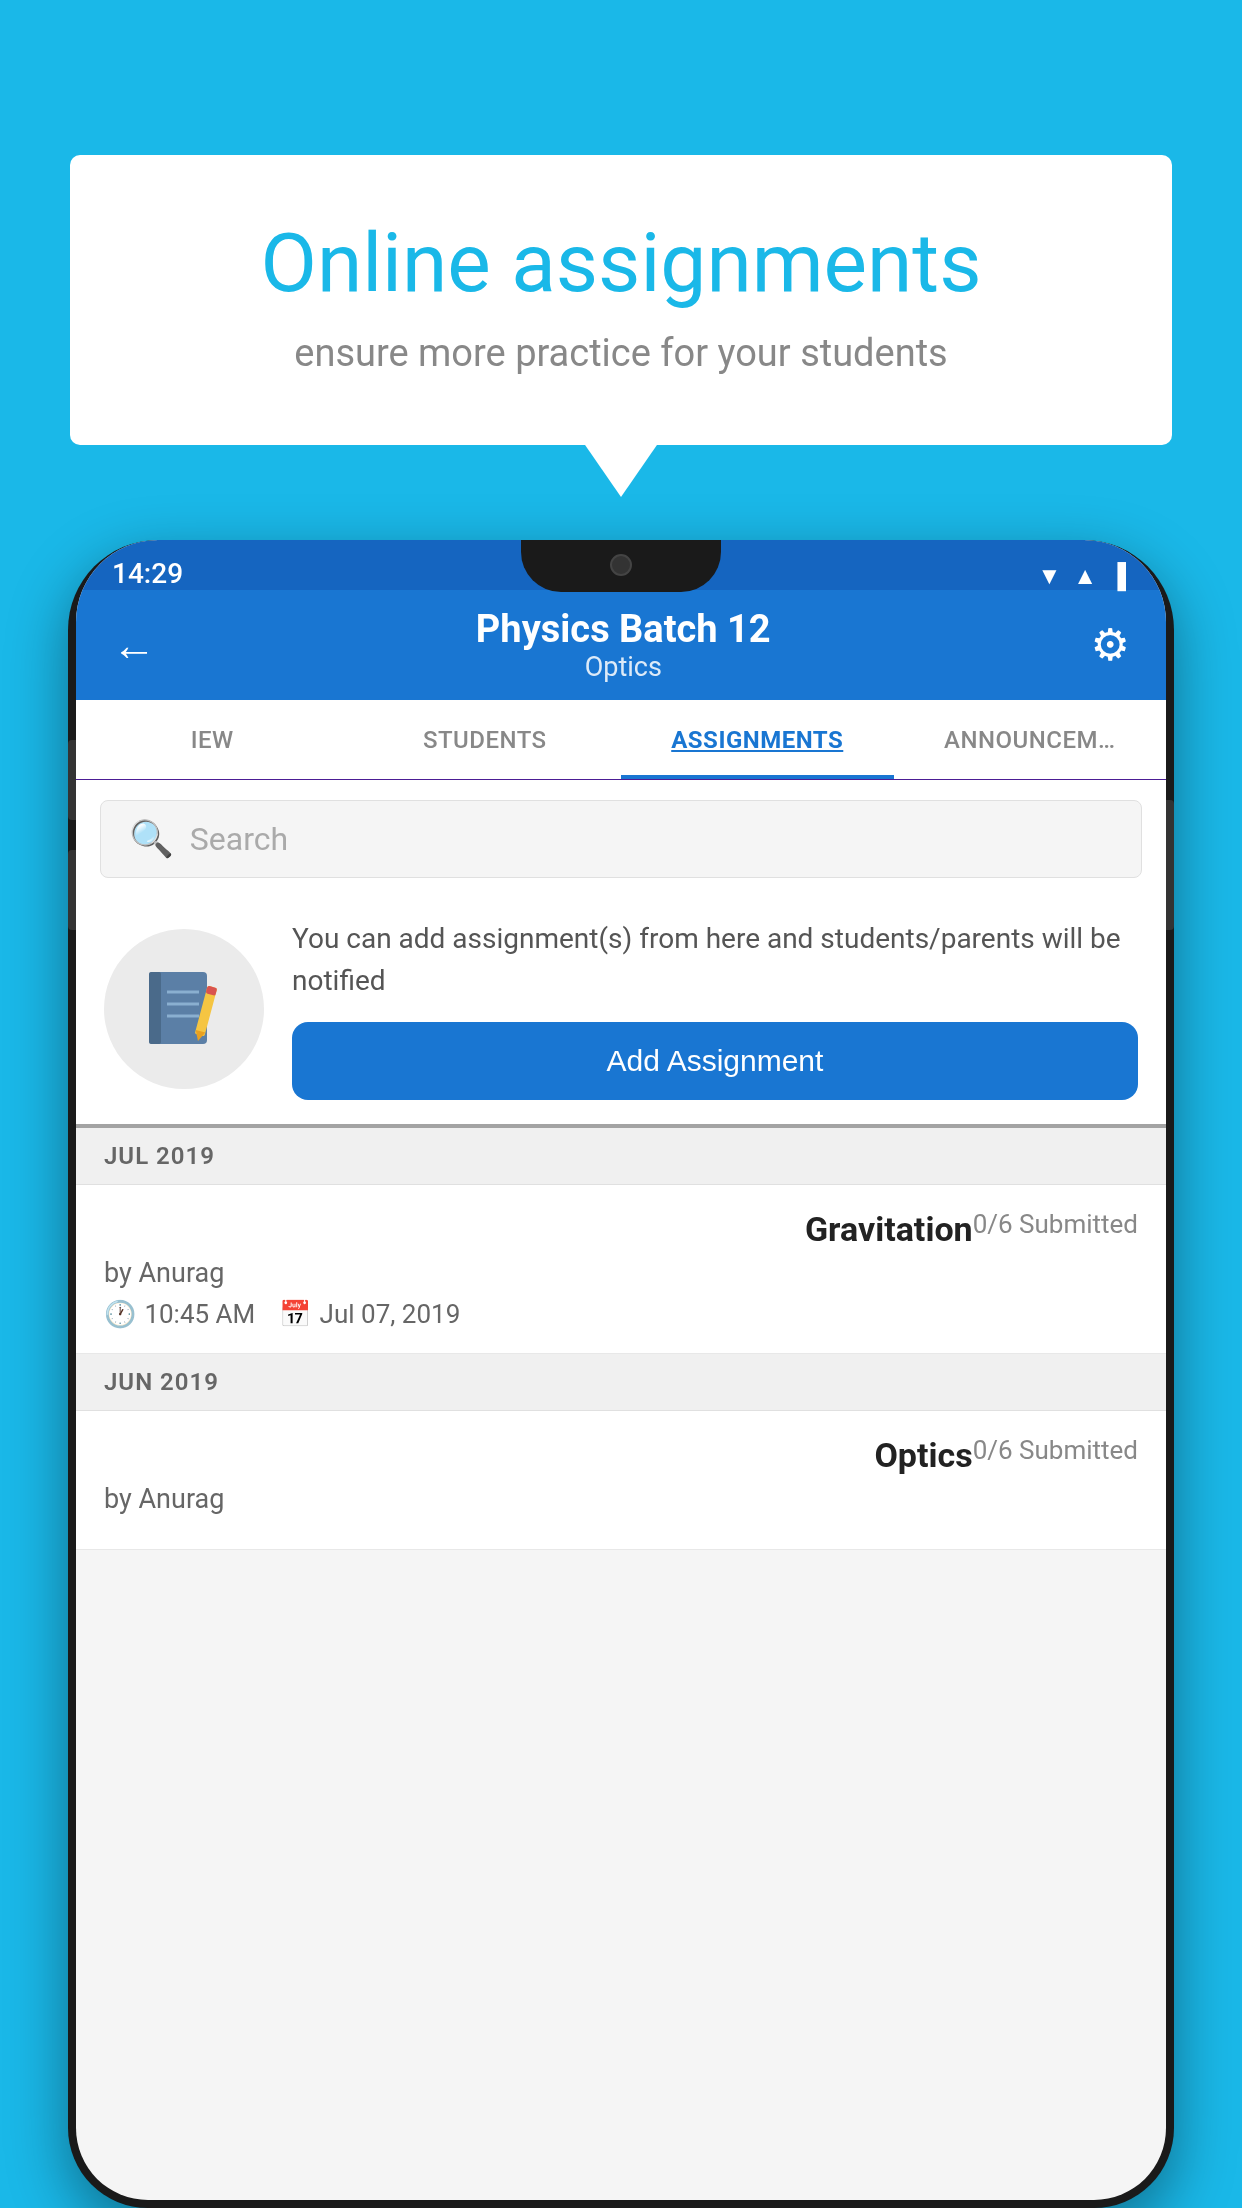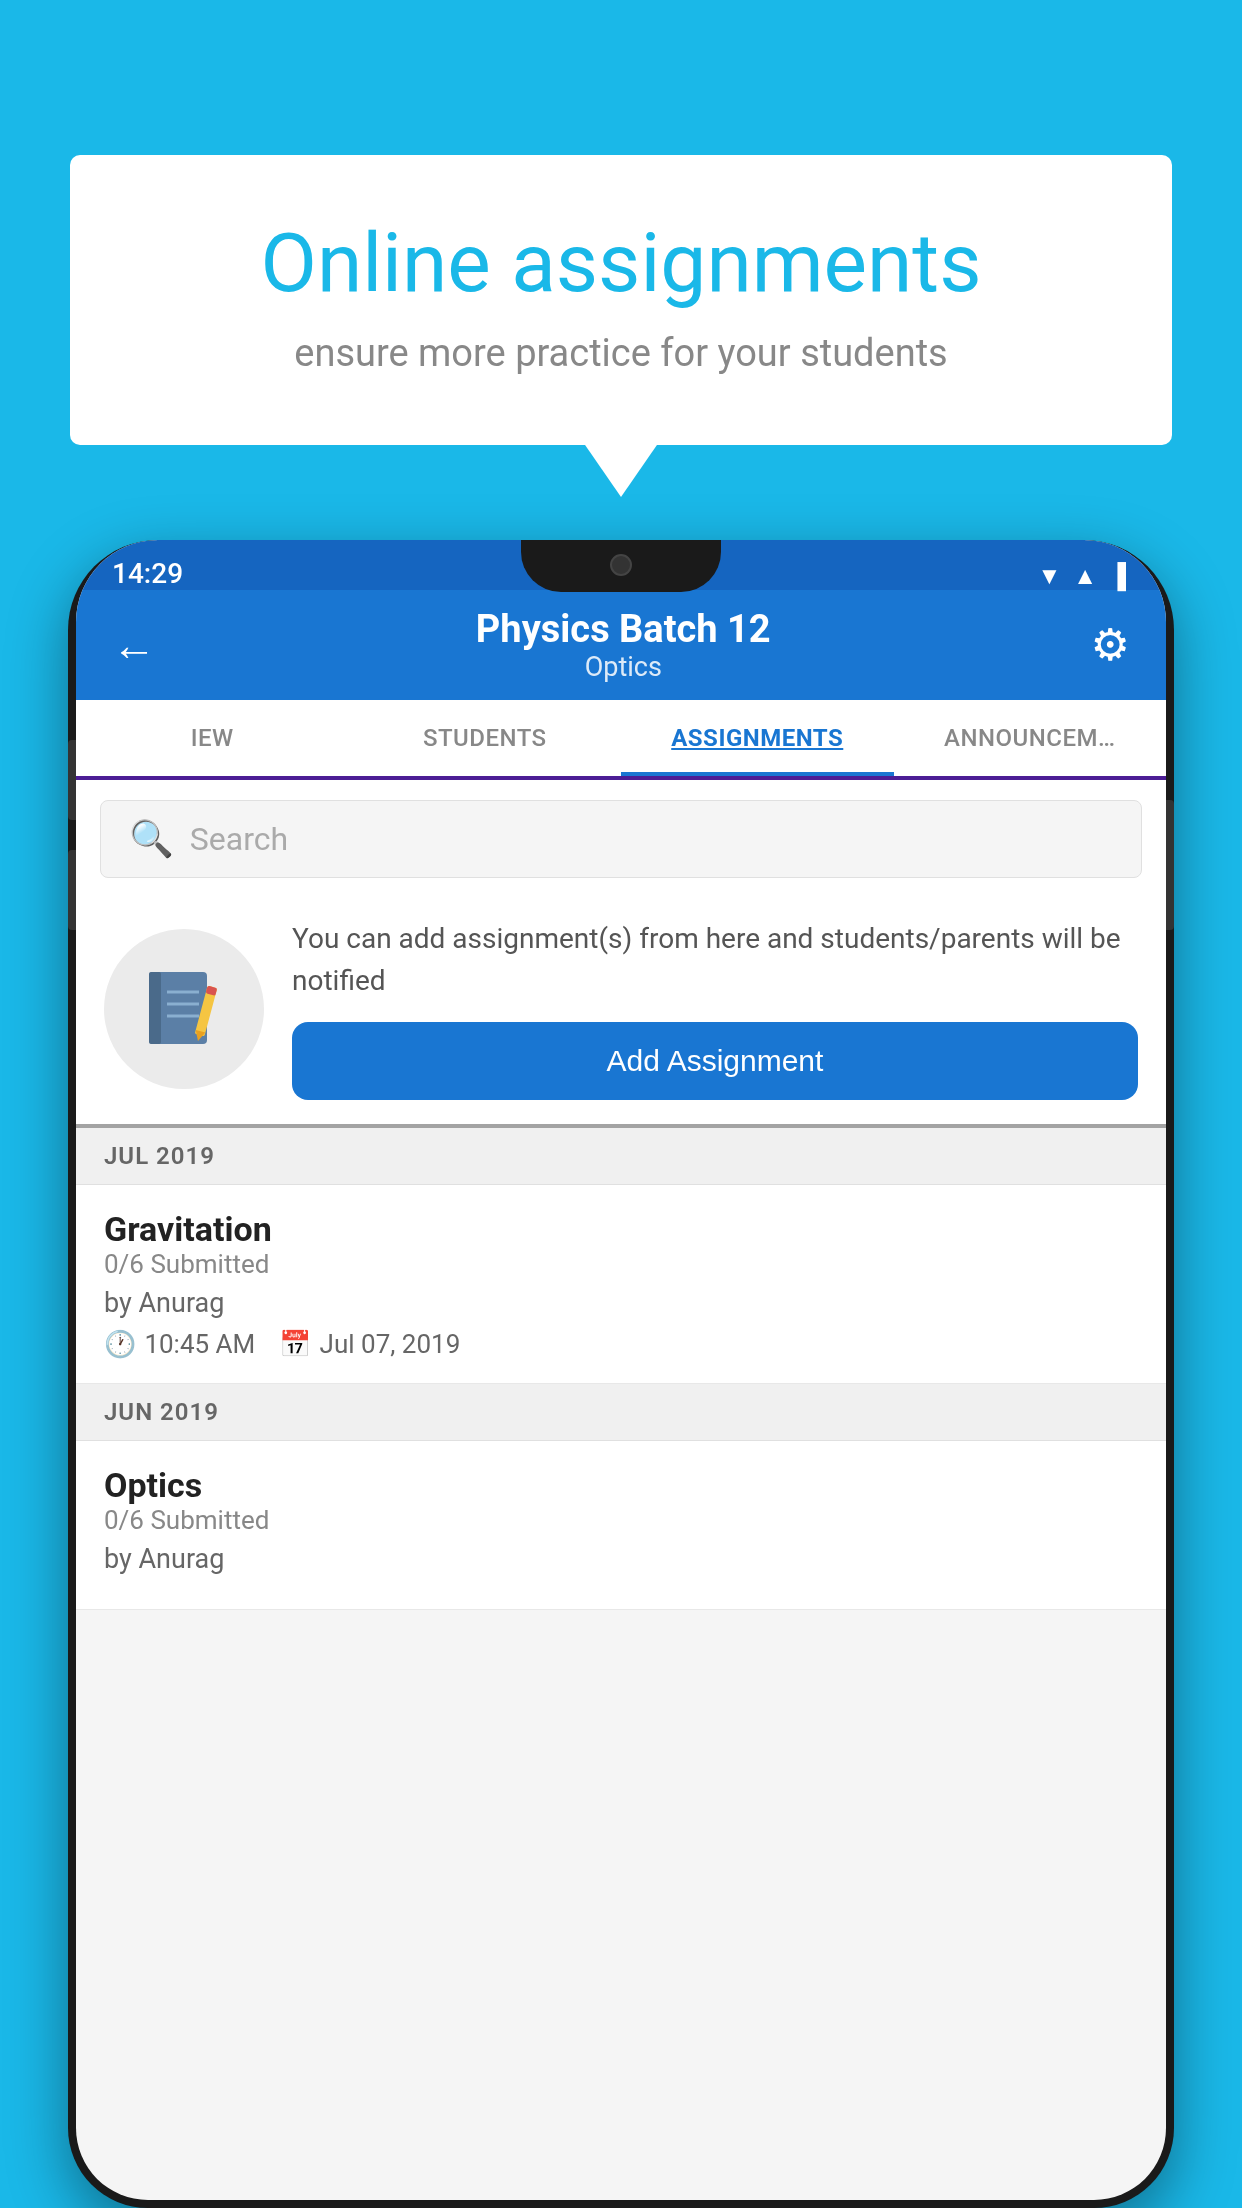--- a/index.html
+++ b/index.html
@@ -170,21 +170,21 @@
     .header-gear {
       color: white;
       font-size: 44px;
       cursor: pointer;
     }
 
     
     .tab-bar {
       background: white;
       display: flex;
-      border-bottom: 4px solid #4c1d95;
+      border-bottom: 1px solid #4c1d95;
       height: 80px;
     }
 
     .tab-item {
       flex: 1;
       display: flex;
       align-items: center;
       justify-content: center;
       font-size: 24px;
       font-weight: 500;
@@ -299,21 +299,20 @@
       padding: 24px 28px;
       border-bottom: 1px solid #e8e8e8;
       background: white;
     }
 
     .assignment-item-header {
       display: flex;
       justify-content: flex-end;
       align-items: flex-start;
       margin-bottom: 8px;
-      flex-direction: column;
     }
 
     .assignment-item-title {
       font-size: 34px;
       font-weight: 700;
       color: #222;
     }
 
     .assignment-submitted {
       color: #888;

